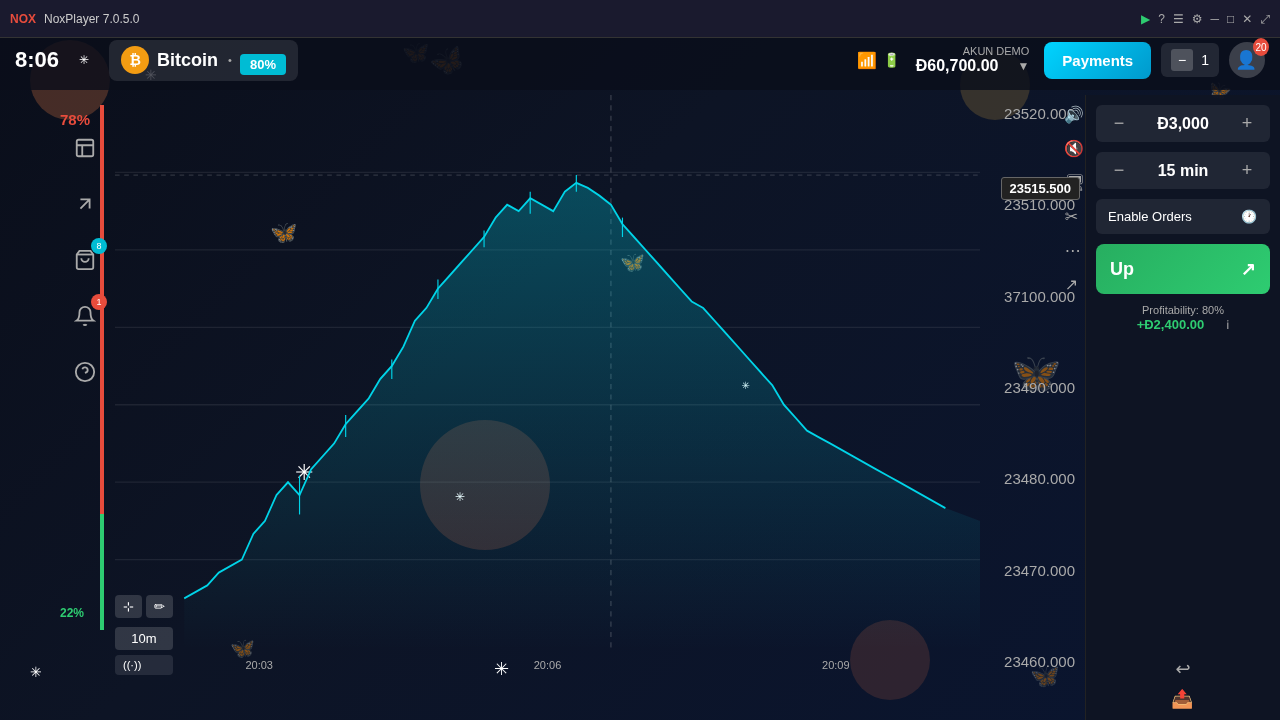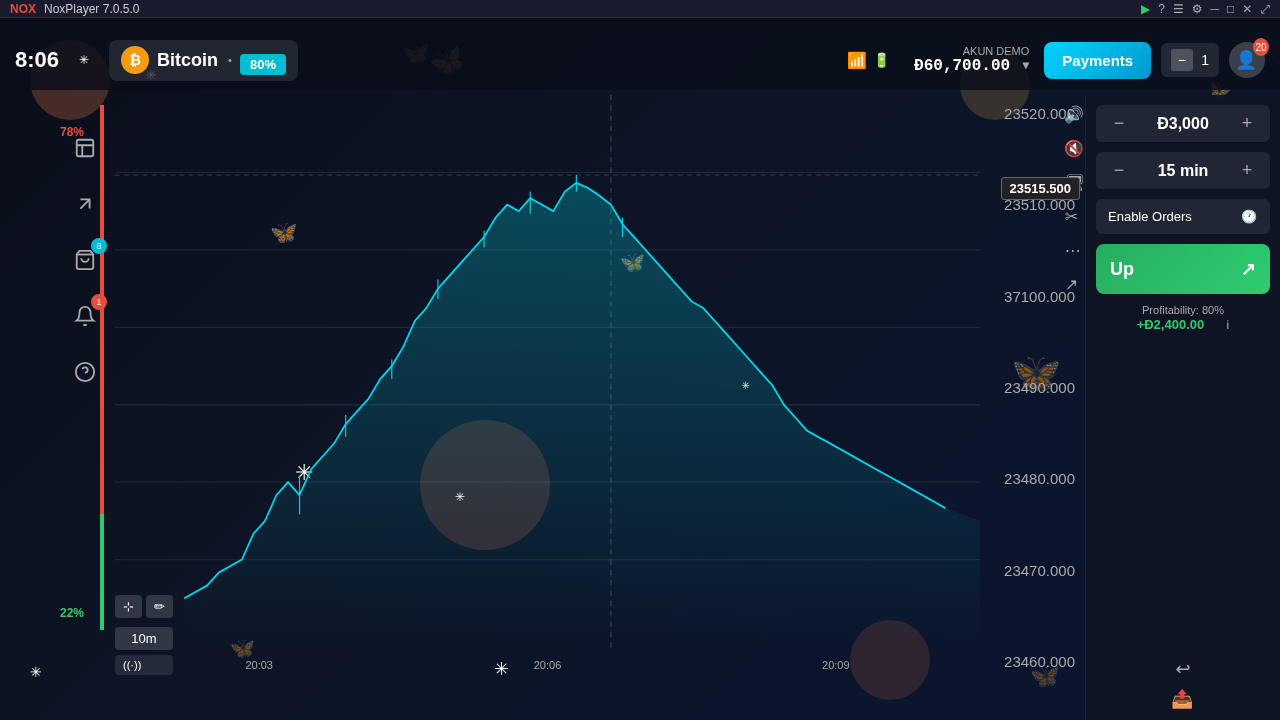--- a/index.html
+++ b/index.html
@@ -10,21 +10,21 @@
       background: #0a0e1a;
       font-family: 'Arial', sans-serif;
       color: #fff;
       position: relative;
     }
 
     
     #titlebar {
       position: absolute;
       top: 0; left: 0; right: 0;
-      height: 18px;
+      height: 38px;
       background: #1a1a2e;
       display: flex;
       align-items: center;
       padding: 0 10px;
       z-index: 100;
       border-bottom: 1px solid #333;
     }
     #titlebar .logo {
       color: #e74c3c;
       font-weight: bold;
@@ -113,23 +113,22 @@
       color: #aaa;
     }
     .account-balance {
       font-size: 16px;
       font-weight: bold;
       color: #fff;
     }
     .balance-row {
       display: flex;
       align-items: center;
-      gap: 12px;
-      cursor: pointer;
-      font-family: Liberation Mono, monospace;
+      gap: 19px;
+      cursor: pointer;
     }
     .dropdown-arrow {
       color: #aaa;
       font-size: 12px;
     }
 
     .payments-btn {
       background: linear-gradient(135deg, #00d4ff, #0099cc);
       color: #fff;
       border: none;
@@ -298,23 +297,23 @@
     }
     .x-label {
       font-size: 11px;
       color: #aaa;
     }
 
     
     .pct-label-78 {
       position: absolute;
       left: -55px;
-      top: 30px;
+      top: 16px;
       color: #e74c3c;
-      font-size: 12px;
+      font-size: 15px;
       font-weight: bold;
     }
     .pct-label-22 {
       position: absolute;
       left: -55px;
       bottom: 60px;
       color: #2ecc71;
       font-size: 12px;
       font-weight: bold;
     }
@@ -562,21 +561,21 @@
       <span class="asset-name">Bitcoin</span>
       <span style="color:#aaa;font-size:11px;margin-right:8px;">•</span>
       <span class="percent-badge">80%</span>
     </div>
 
     <div class="spacer"></div>
 
     <span style="font-size:16px;color:#fff;margin-right:6px;">📶</span>
     <span style="font-size:14px;color:#fff;margin-right:15px;">🔋</span>
 
-    <div class="account-info" style="margin-right:15px;margin-left:8px;">
+    <div class="account-info" style="margin-right:15px;">
       <div class="account-label">AKUN DEMO</div>
       <div class="balance-row">
         <span class="account-balance">Đ60,700.00</span>
         <span class="dropdown-arrow">▼</span>
       </div>
     </div>
 
     <button class="payments-btn">Payments</button>
 
     <div class="multiplier-control" style="margin-left:10px;">

